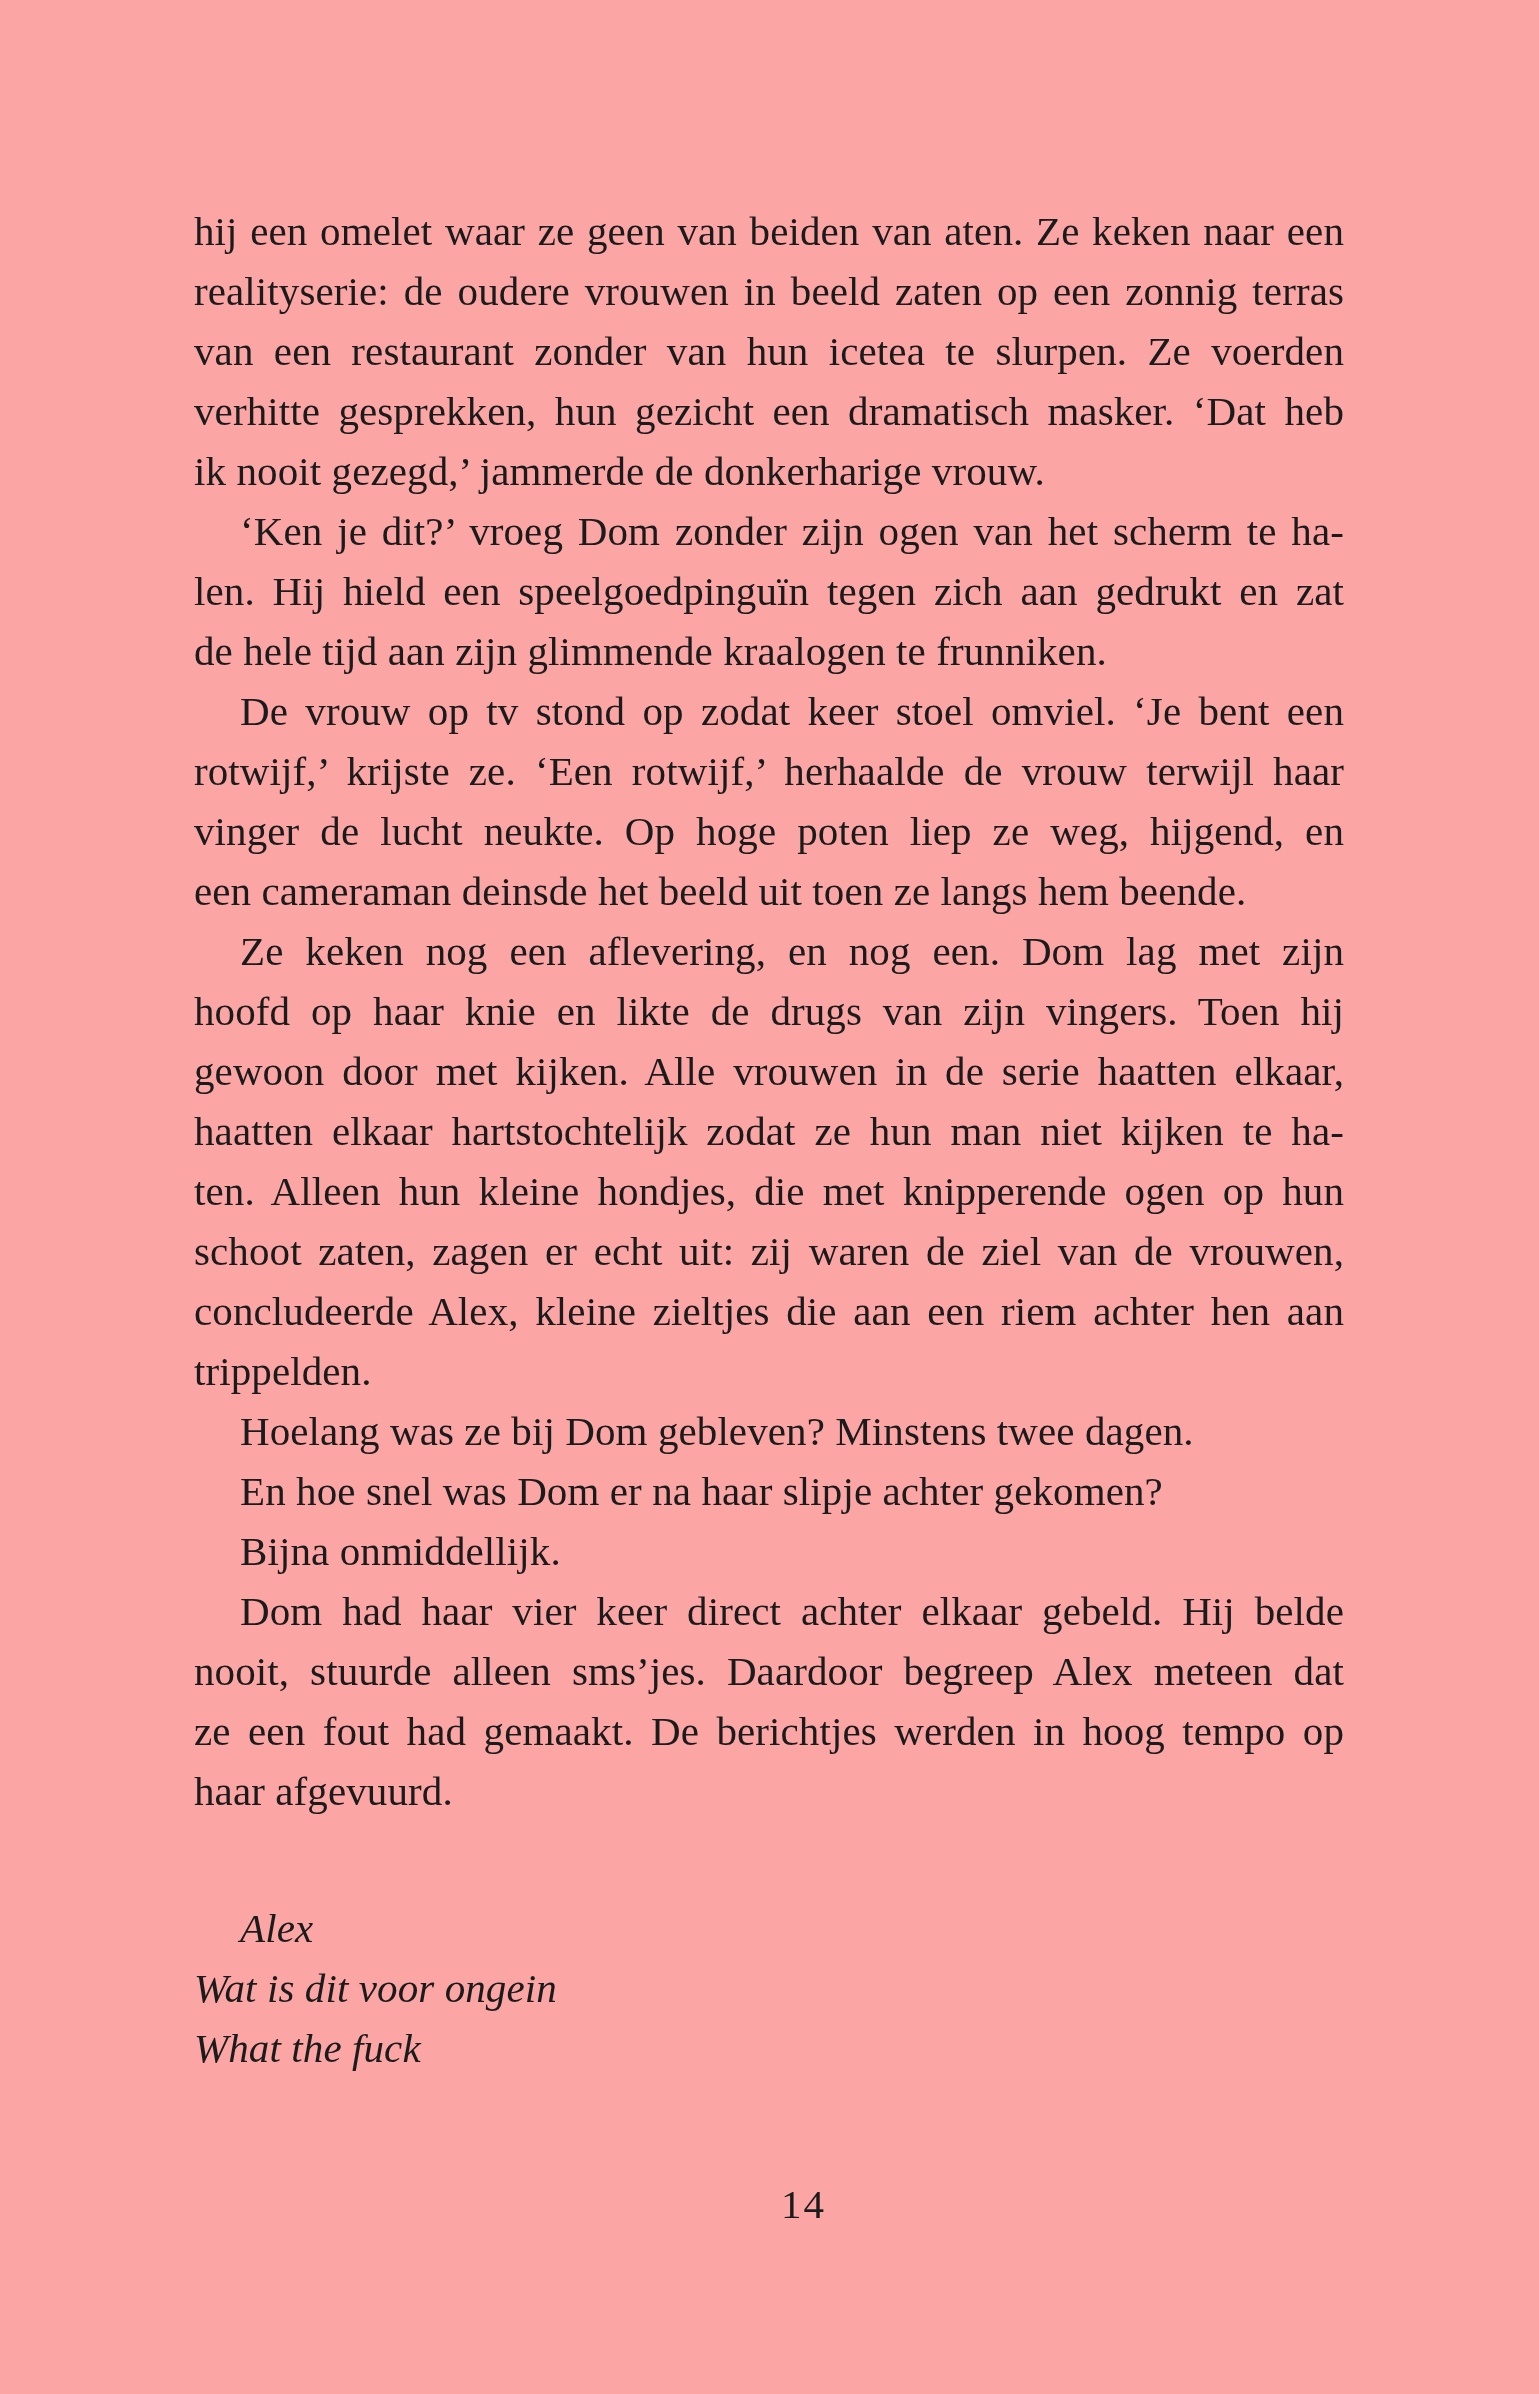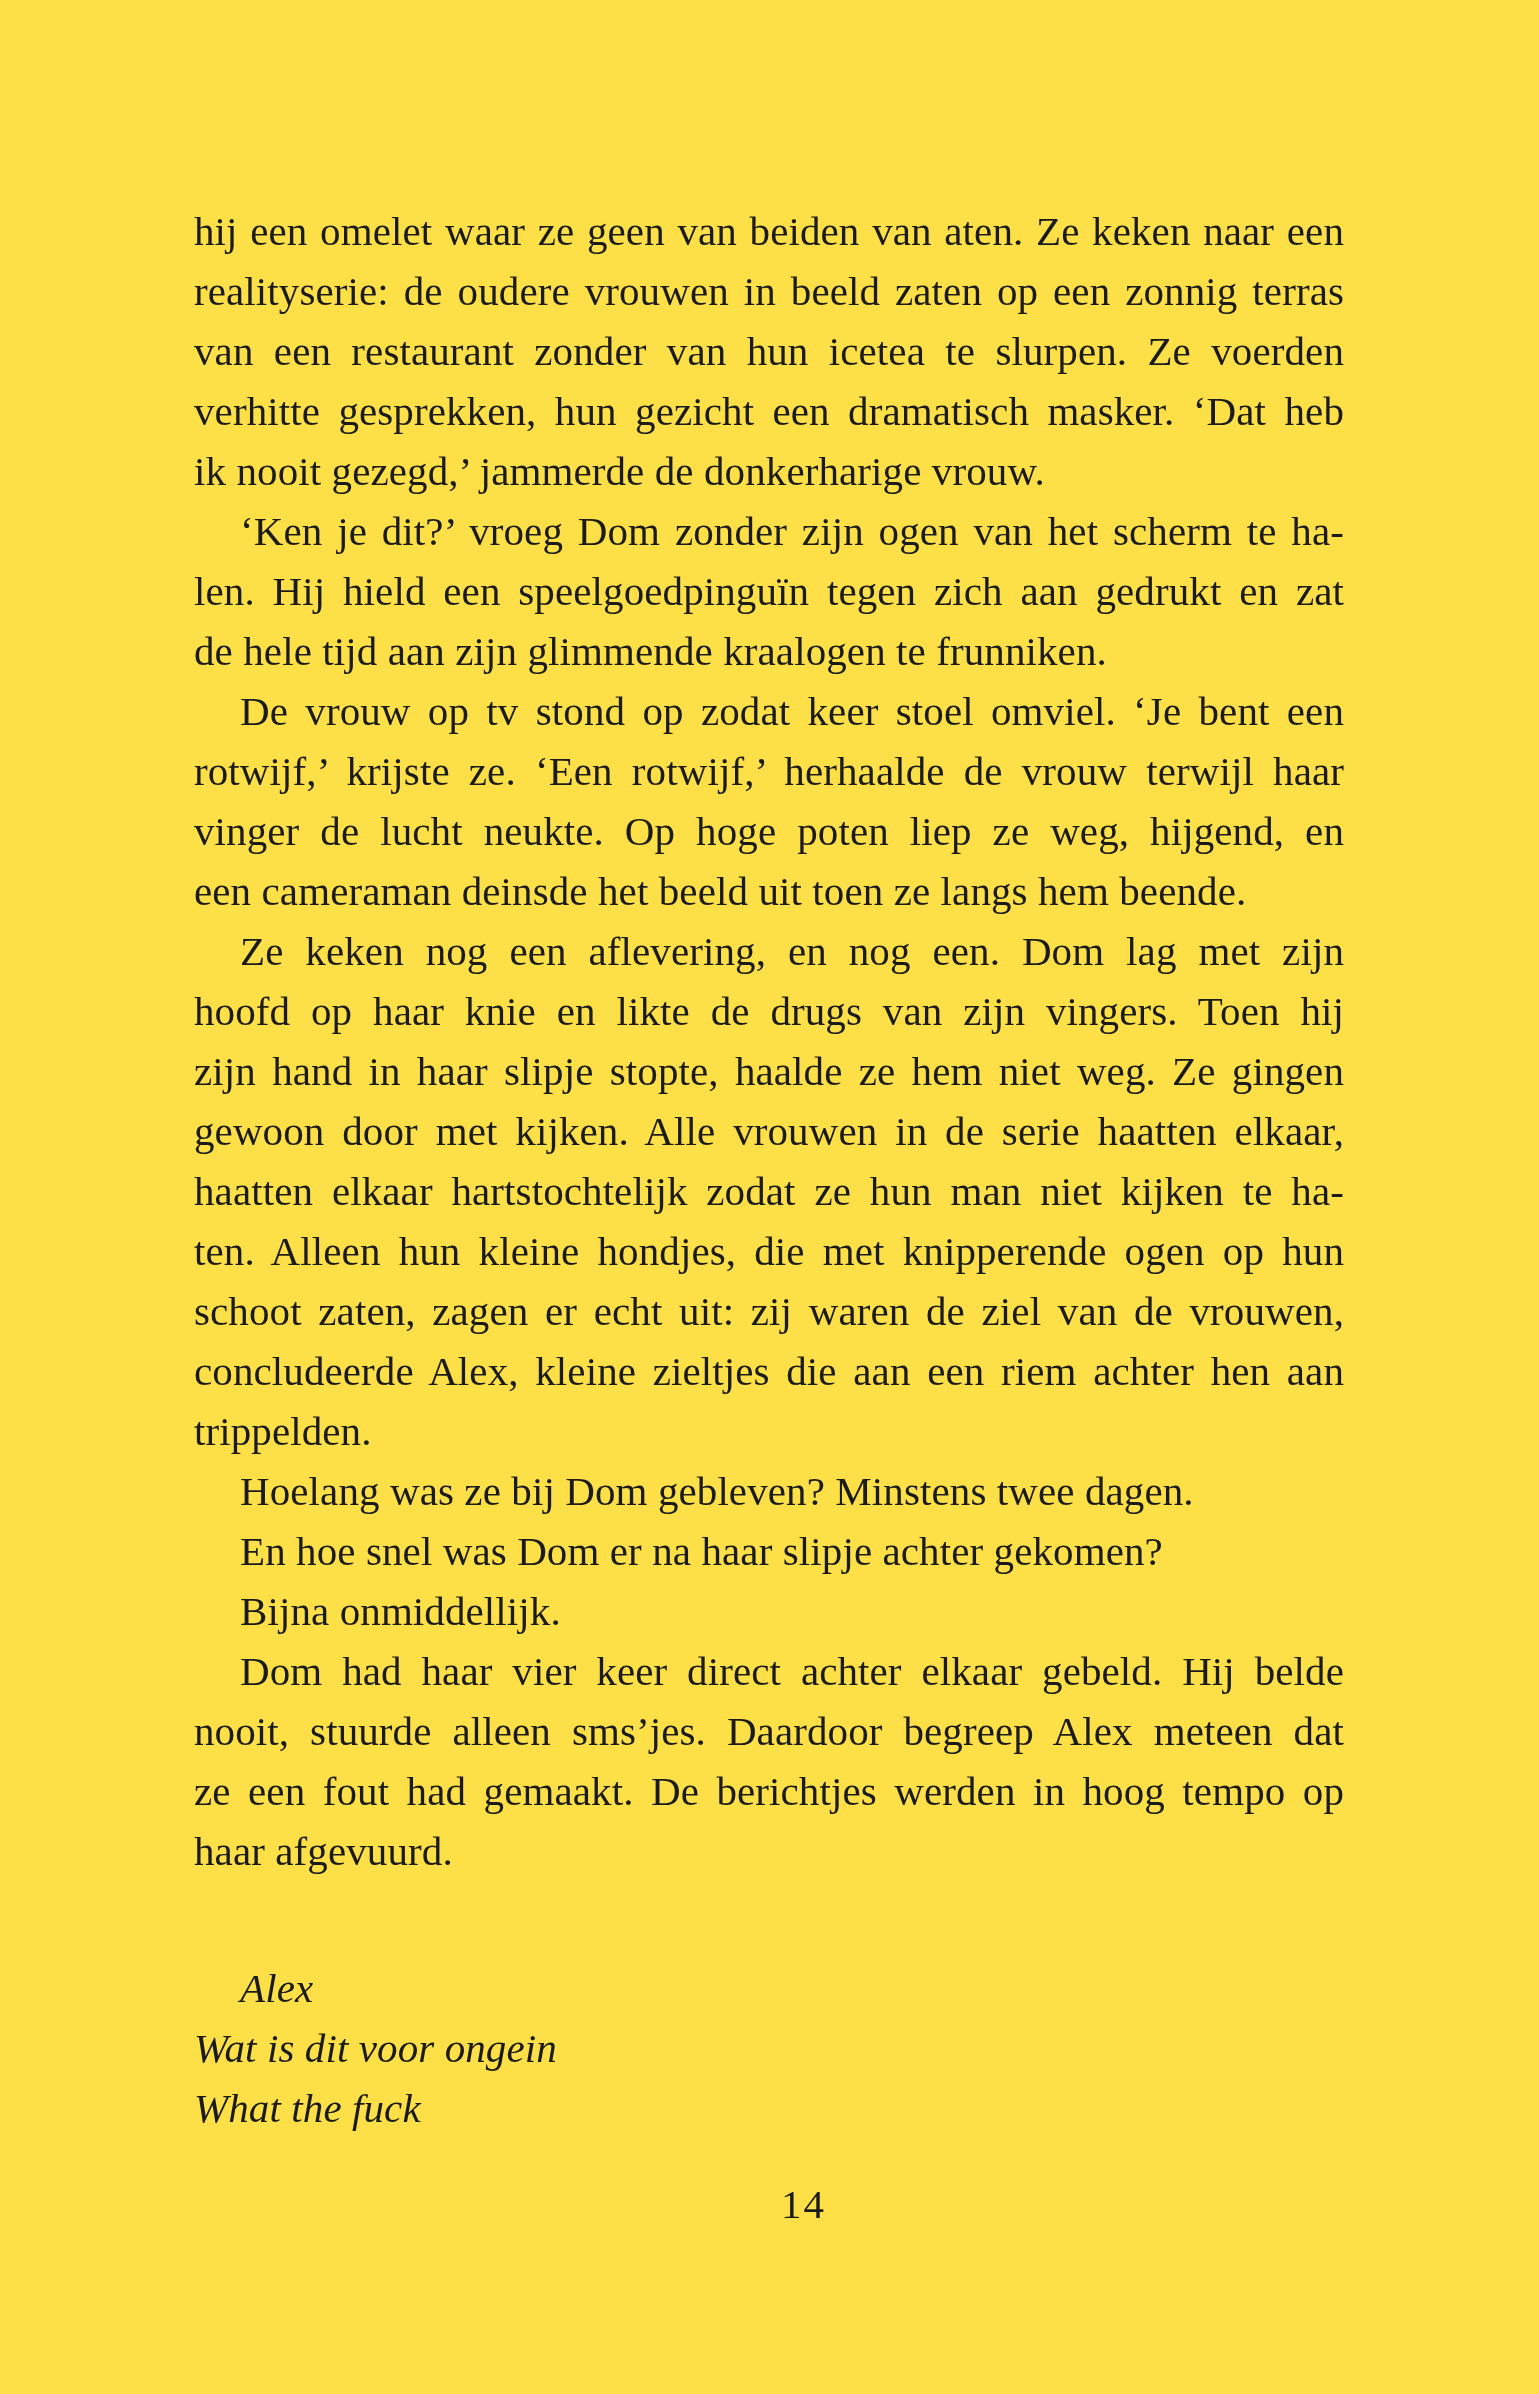--- a/index.html
+++ b/index.html
@@ -11,21 +11,21 @@
     height: 2394px;
     background: #ffffff;
     position: relative;
     font-family: "Liberation Serif", "DejaVu Serif", serif;
     color: #1b1b1b;
     overflow: hidden;
   }
   .page {
     position: absolute;
     inset: 0;
-    background: #fde047;
+    background: #fca5a5;
   }
   .text-block {
     position: absolute;
     left: 194px;
     top: 201px;
     width: 1150px;
     font-size: 41px;
     line-height: 60px;
     letter-spacing: 0.1px;
   }
@@ -80,21 +80,20 @@
       </div>
       <div class="para">
         <div class="line full indent">De vrouw op tv stond op zodat keer stoel omviel. ‘Je bent een</div>
         <div class="line full">rotwijf,’ krijste ze. ‘Een rotwijf,’ herhaalde de vrouw terwijl haar</div>
         <div class="line full">vinger de lucht neukte. Op hoge poten liep ze weg, hijgend, en</div>
         <div class="line">een cameraman deinsde het beeld uit toen ze langs hem beende.</div>
       </div>
       <div class="para">
         <div class="line full indent">Ze keken nog een aflevering, en nog een. Dom lag met zijn</div>
         <div class="line full">hoofd op haar knie en likte de drugs van zijn vingers. Toen hij</div>
-        <div class="line full">zijn hand in haar slipje stopte, haalde ze hem niet weg. Ze gingen</div>
         <div class="line full">gewoon door met kijken. Alle vrouwen in de serie haatten elkaar,</div>
         <div class="line full">haatten elkaar hartstochtelijk zodat ze hun man niet kijken te ha-</div>
         <div class="line full">ten. Alleen hun kleine hondjes, die met knipperende ogen op hun</div>
         <div class="line full">schoot zaten, zagen er echt uit: zij waren de ziel van de vrouwen,</div>
         <div class="line full">concludeerde Alex, kleine zieltjes die aan een riem achter hen aan</div>
         <div class="line">trippelden.</div>
       </div>
       <div class="para">
         <div class="line indent">Hoelang was ze bij Dom gebleven? Minstens twee dagen.</div>
       </div>

